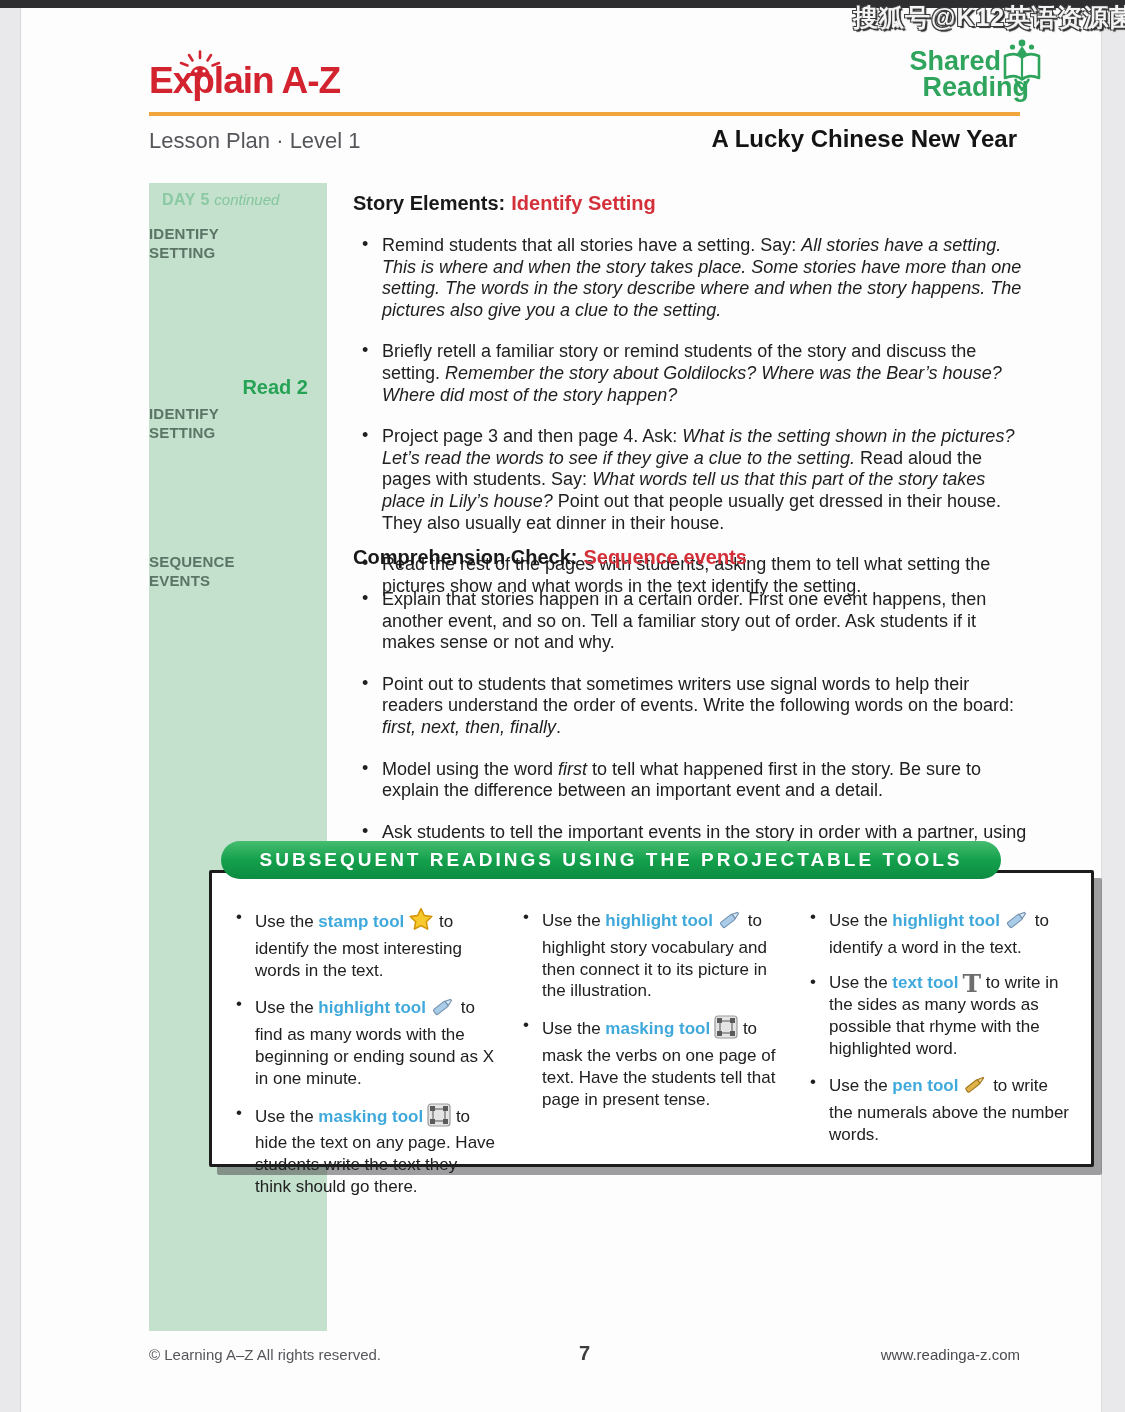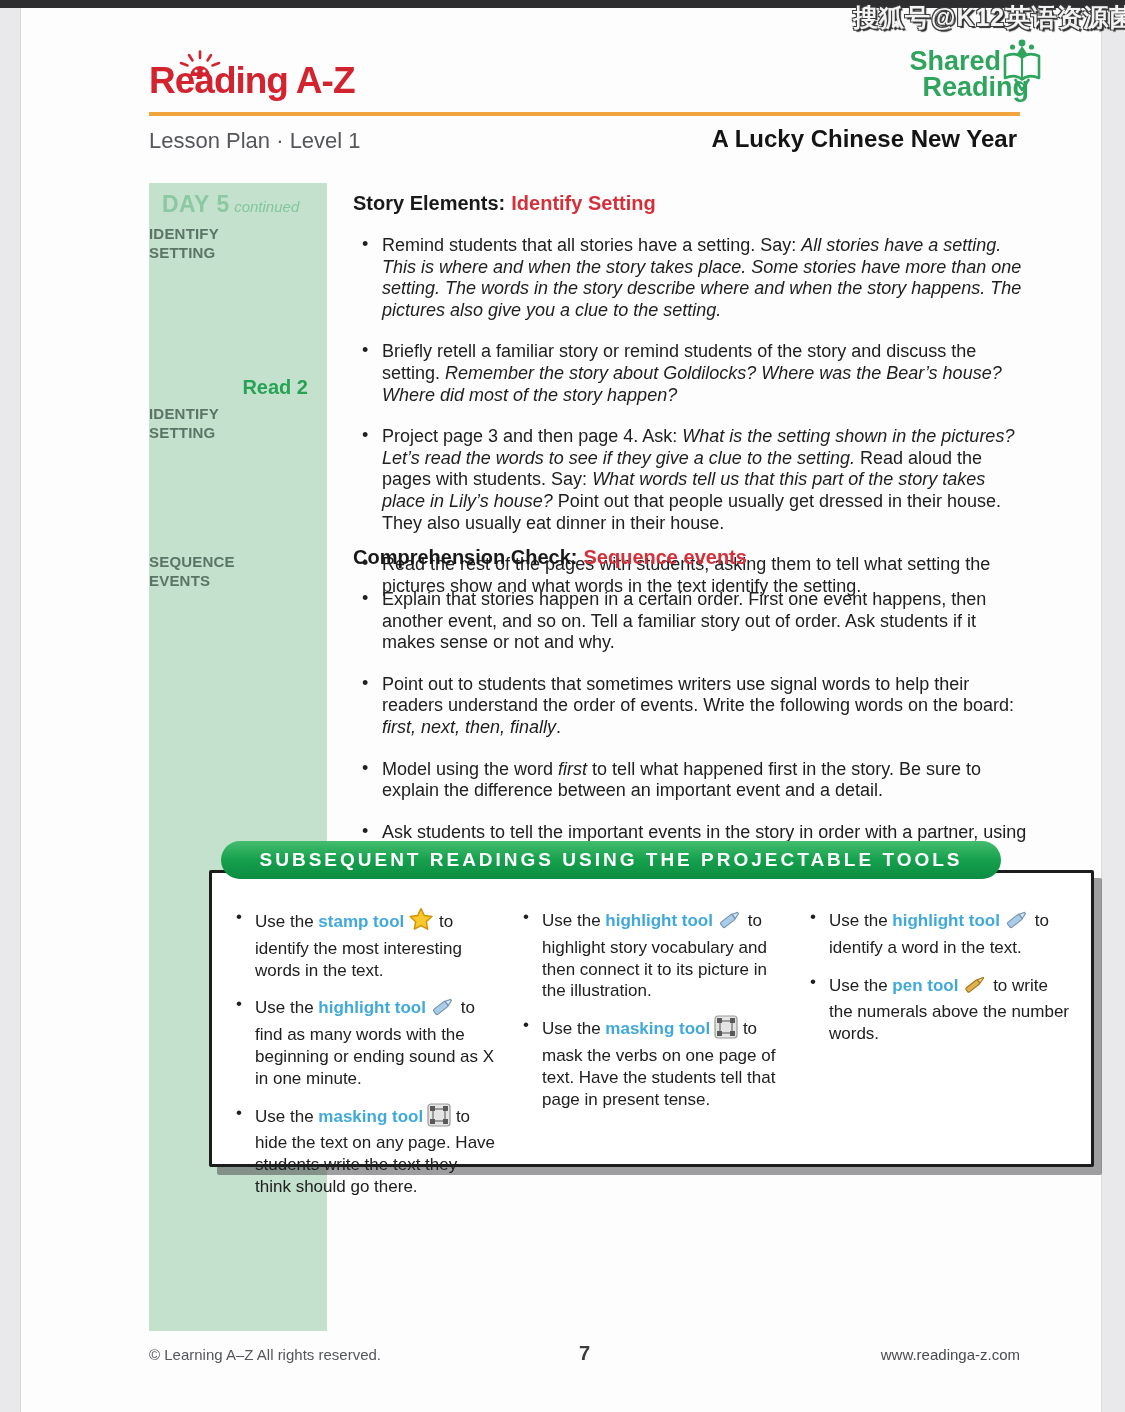--- a/index.html
+++ b/index.html
@@ -30,21 +30,21 @@
             font-size:27px; font-weight:bold; color:#2fa45c; line-height:26px; }
   .shared .l1 { padding-right:40px; }
   .shared .l2 { padding-right:12px; }
   .shared .book { position:absolute; right:-2px; top:-10px; }
   .rule { position:absolute; left:128px; top:104px; width:871px; height:4px; background:#f0a63c; }
   .lesson-line { position:absolute; left:128px; top:120px; font-size:22px; color:#55565a; }
   .doc-title { position:absolute; top:117px; right:84px; font-size:24px; font-weight:bold; color:#141414; }
   
   .sidebar { position:absolute; left:128px; top:175px; width:178px; height:1148px; background:#c3e1cd; }
   .day-row { position:absolute; top:8px; left:13px; white-space:nowrap; }
-  .day-label { font-size:23px; font-weight:bold; color:#8bc9a2; letter-spacing:.5px; }
+  .day-label { font-size:16px; font-weight:bold; color:#8bc9a2; letter-spacing:.5px; }
   .day-note { font-size:15px; font-style:italic; font-weight:normal; color:#85c69d; }
   .side-label { position:absolute; right:0; width:100%; padding-right:19px; 
                 font-size:15px; font-weight:bold; color:#5c7466; line-height:19px;
                 white-space:pre-line; letter-spacing:.2px; }
   .lbl-identify-1 { top:41px; }
   .read2 { position:absolute; top:193px; right:0; width:100%; padding-right:19px; text-align:right;
            font-size:20px; font-weight:bold; color:#27a355; }
   .lbl-identify-2 { top:221px; }
   .lbl-sequence  { top:369px; }
   
@@ -99,21 +99,21 @@
           <line x1="23" y1="1.5" x2="23" y2="8"></line>
           <line x1="12" y1="5" x2="15.5" y2="10.5"></line>
           <line x1="34" y1="5" x2="30.5" y2="10.5"></line>
           <line x1="4" y1="13" x2="10.5" y2="15.5"></line>
           <line x1="42" y1="13" x2="35.5" y2="15.5"></line>
         </g>
         <circle cx="19" cy="21" r="1.6" fill="#fff"></circle>
         <circle cx="27" cy="21" r="1.6" fill="#fff"></circle>
       </svg>
     </span>
-    <span>Reading A-Z</span>
+    <span>Explain A-Z</span>
   </div>
 
   <div class="shared">
     <div class="l1">Shared</div>
     <div class="l2">Reading</div>
     <span class="book">
       <svg width="42" height="56" viewBox="0 0 42 56">
         <circle cx="21" cy="5" r="3.4" fill="#2fa45c"></circle>
         <circle cx="11.5" cy="9" r="2.6" fill="#2fa45c"></circle>
         <circle cx="30.5" cy="9" r="2.6" fill="#2fa45c"></circle>
@@ -204,20 +204,21 @@
               <rect x="16" y="16" width="5" height="5" fill="#5a5a5a"></rect>
             </svg></span><span> to mask the verbs on one page of text. Have the students tell that page in present tense.</span></p>
       </div>
     <div class="tool-col">
         <p class="tool-item"><span>Use the </span><span class="tool-name">highlight tool</span><span class="tool-icon"><svg width="26" height="24" viewBox="0 0 26 24">
               <g transform="rotate(-38 13 12)">
                 <rect x="2.5" y="9" width="15" height="6.4" rx="1.6" fill="#a9cce9" stroke="#7391ad" stroke-width="1.1"></rect>
                 <path d="M17.5 9.6 L23 11.4 L23 12.9 L17.5 14.8 Z" fill="#d8e9f7" stroke="#7391ad" stroke-width="1.1"></path>
               </g>
             </svg></span><span> to identify a word in the text.</span></p>
+        <p class="tool-item"><span>Use the </span><span class="tool-name">text tool</span><span class="tool-icon"><span class="ticon">T</span></span><span> to write in the sides as many words as possible that rhyme with the highlighted word.</span></p>
         <p class="tool-item"><span>Use the </span><span class="tool-name">pen tool</span><span class="tool-icon"><svg width="26" height="24" viewBox="0 0 26 24">
               <g transform="rotate(-38 13 12)">
                 <rect x="2.5" y="9.6" width="15" height="5.2" rx="1.4" fill="#e0b34a" stroke="#a2781f" stroke-width="1.1"></rect>
                 <path d="M17.5 10 L23.5 11.8 L23.5 12.6 L17.5 14.4 Z" fill="#f0d58a" stroke="#a2781f" stroke-width="1.1"></path>
               </g>
             </svg></span><span> to write the numerals above the number words.</span></p>
       </div>
   </div>
 
   <div class="footer">

